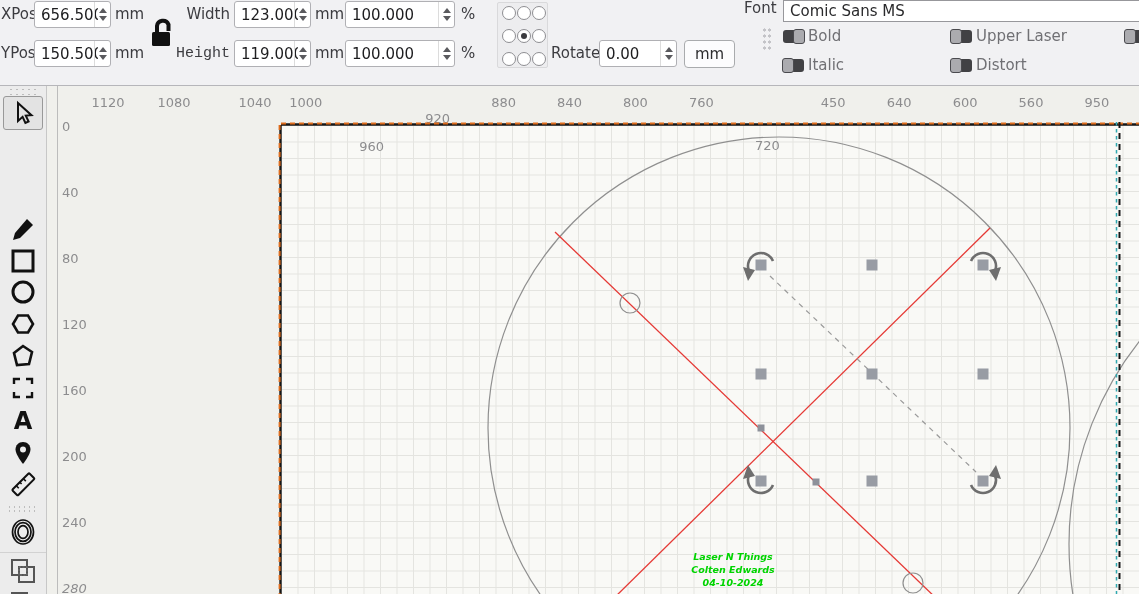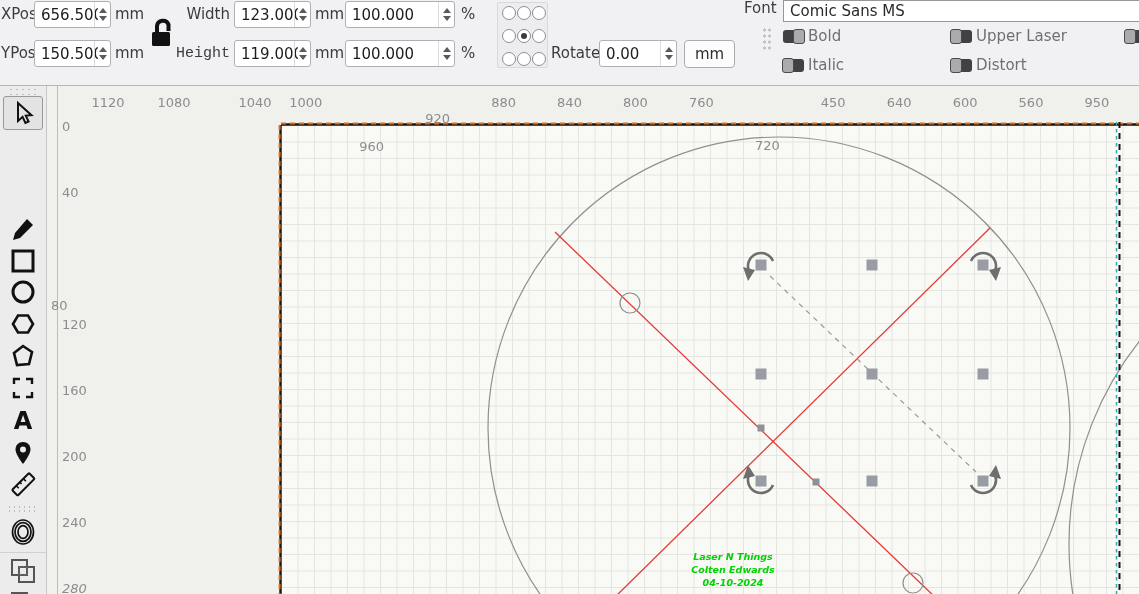--- a/index.html
+++ b/index.html
@@ -289,21 +289,21 @@
         <span class="rnum" style="left: 721.3px; top: 8px; transform: translateX(-50%); margin-top: 45px;">720</span>
         <span class="rnum" style="left: 787.23px; top: 10px; transform: translateX(-50%);">450</span>
         <span class="rnum" style="left: 853.16px; top: 10px; transform: translateX(-50%);">640</span>
         <span class="rnum" style="left: 919.09px; top: 10px; transform: translateX(-50%);">600</span>
         <span class="rnum" style="left: 985.02px; top: 10px; transform: translateX(-50%);">560</span>
         <span class="rnum" style="left: 1050.95px; top: 10px; transform: translateX(-50%);">950</span>
       </div>
     <div id="rulerLeft">
         <span class="rnum" style="left: 16px; top: 41px; transform: translateY(-50%);">0</span>
         <span class="rnum" style="left: 16px; top: 107px; transform: translateY(-50%);">40</span>
-        <span class="rnum" style="left: 5px; top: 173px; transform: translateY(-50%); margin-top: 47px;">80</span>
+        <span class="rnum" style="left: 16px; top: 173px; transform: translateY(-50%);">80</span>
         <span class="rnum" style="left: 16px; top: 239px; transform: translateY(-50%);">120</span>
         <span class="rnum" style="left: 16px; top: 305px; transform: translateY(-50%);">160</span>
         <span class="rnum" style="left: 16px; top: 371px; transform: translateY(-50%);">200</span>
         <span class="rnum" style="left: 16px; top: 437px; transform: translateY(-50%);">240</span>
         <span class="rnum" style="left: 16px; top: 503px; transform: translateY(-50%); font-style: italic;">280</span>
       </div>
     <svg id="overlay" width="1093" height="509" viewBox="46 85 1093 509">
         <line x1="281" y1="124.5" x2="1139" y2="124.5" stroke="#161616" stroke-width="2.4"></line>
         <line x1="281" y1="123.6" x2="1139" y2="123.6" stroke="#dd6a1a" stroke-width="2" stroke-dasharray="5 4"></line>
         <line x1="280.5" y1="125" x2="280.5" y2="594" stroke="#161616" stroke-width="2.4"></line>

